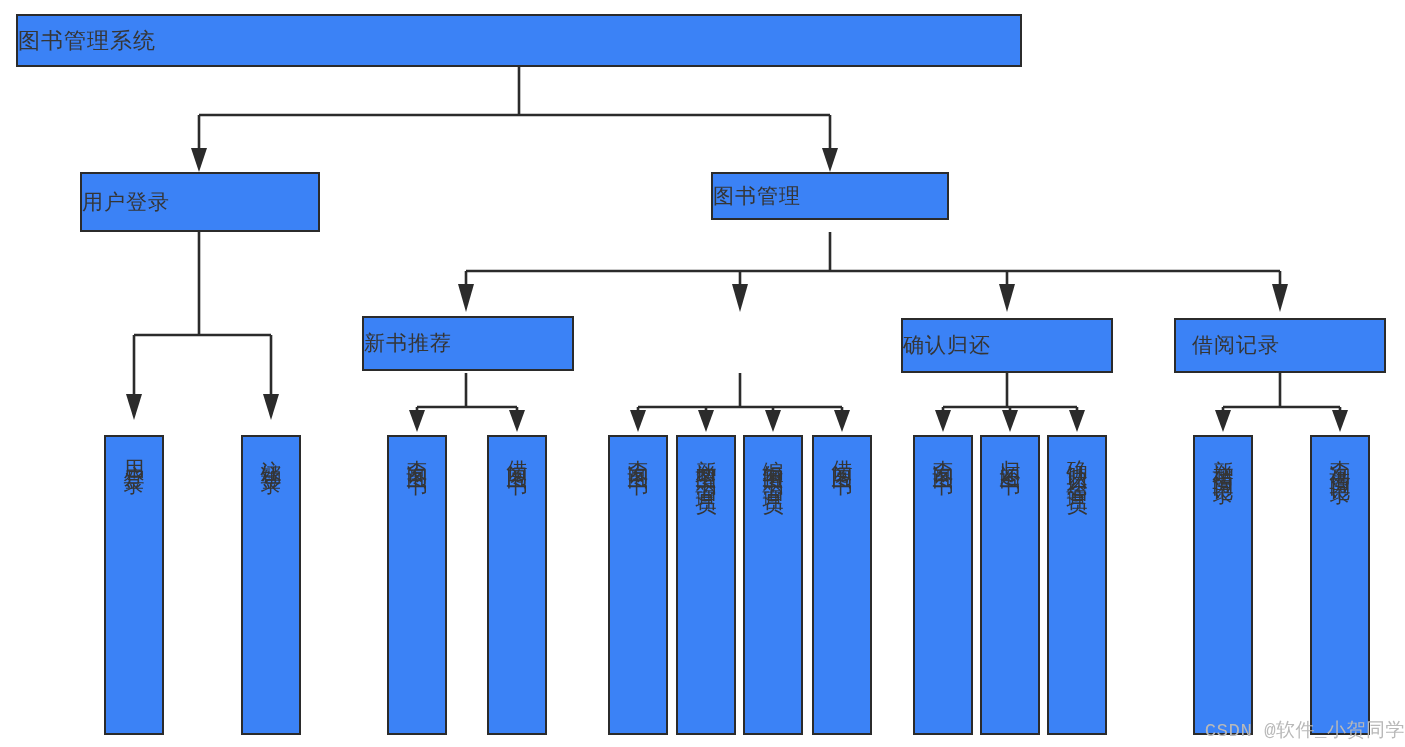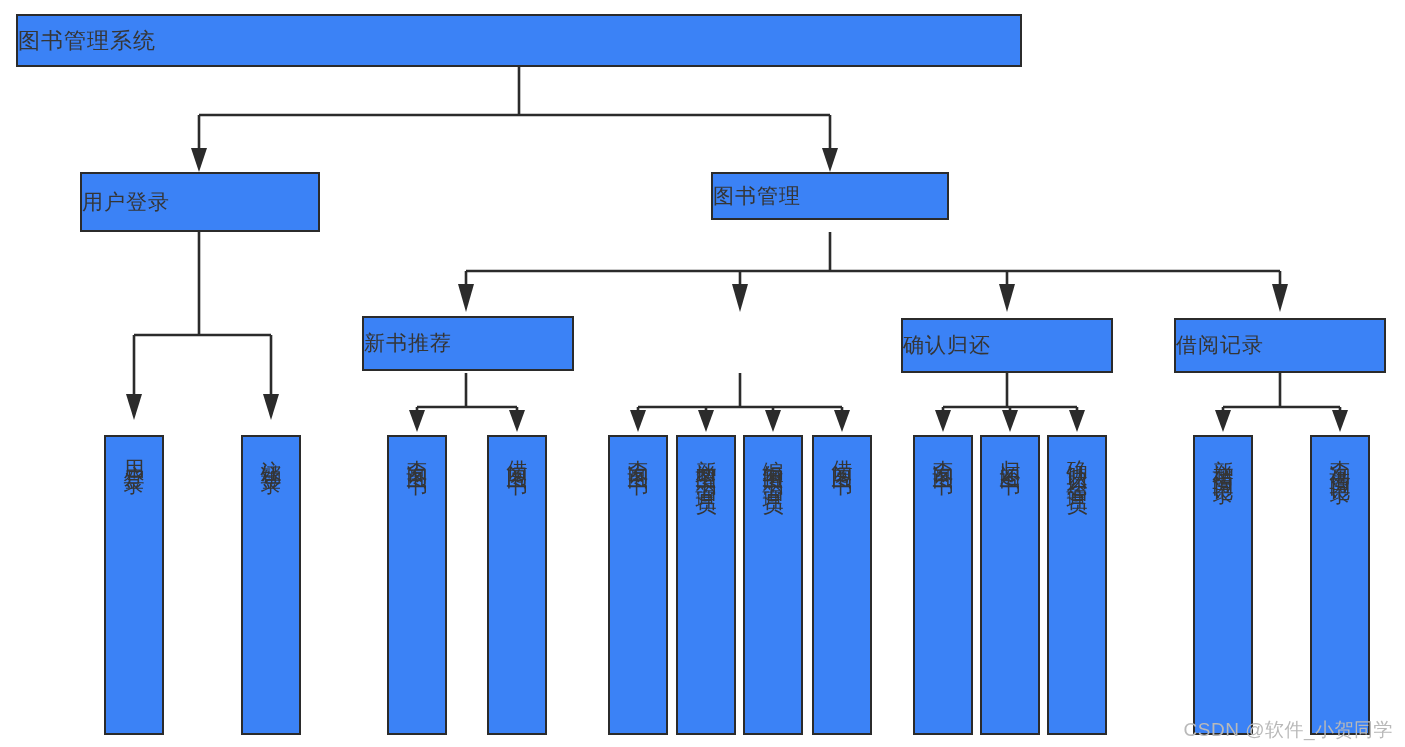--- a/index.html
+++ b/index.html
@@ -45,27 +45,27 @@
     pointer-events:none;
   }
   svg.wires{
     position:absolute;left:0;top:0;width:1405px;height:747px;
     pointer-events:none;
   }
   .wire{stroke:#2b2b2b;stroke-width:2.6;fill:none;}
   .arrowhead{fill:#2b2b2b;}
   .watermark{
     position:absolute;
-    right:12px;
+    right:0;
     bottom:4px;
     font-size:19px;
     color:#b9b9b9;
     letter-spacing:0.5px;
     white-space:nowrap;
-    font-family:Liberation Sans, sans-serif;
+    font-family:Liberation Mono, monospace;
   }
 </style>
 </head>
 <body>
 
 <div id="diagram">
 
   <svg class="wires" viewBox="0 0 1405 747">
 
     <path class="wire" d="M519,67 L519,115"></path>
@@ -141,21 +141,21 @@
   <div class="node horiz" style="left:711px;top:172px;width:238px;height:48px;">
     <span class="label">图书管理</span>
   </div>
 
   <div class="node horiz" style="left:362px;top:316px;width:212px;height:55px;">
     <span class="label">新书推荐</span>
   </div>
   <div class="node horiz" style="left:901px;top:318px;width:212px;height:55px;">
     <span class="label">确认归还</span>
   </div>
-  <div class="node horiz" style="left:1174px;top:318px;width:212px;height:55px;">
+  <div class="node horiz" style="left:1174px;top:318px;width:212px;height:55px;padding-left:16px;">
     <span class="label">借阅记录</span>
   </div>
 
   <div class="node vert" style="left:104px;top:435px;width:60px;height:300px;">
     <span class="label">用户登录</span>
   </div>
   <div class="node vert" style="left:241px;top:435px;width:60px;height:300px;">
     <span class="label">注销登录</span>
   </div>
 

